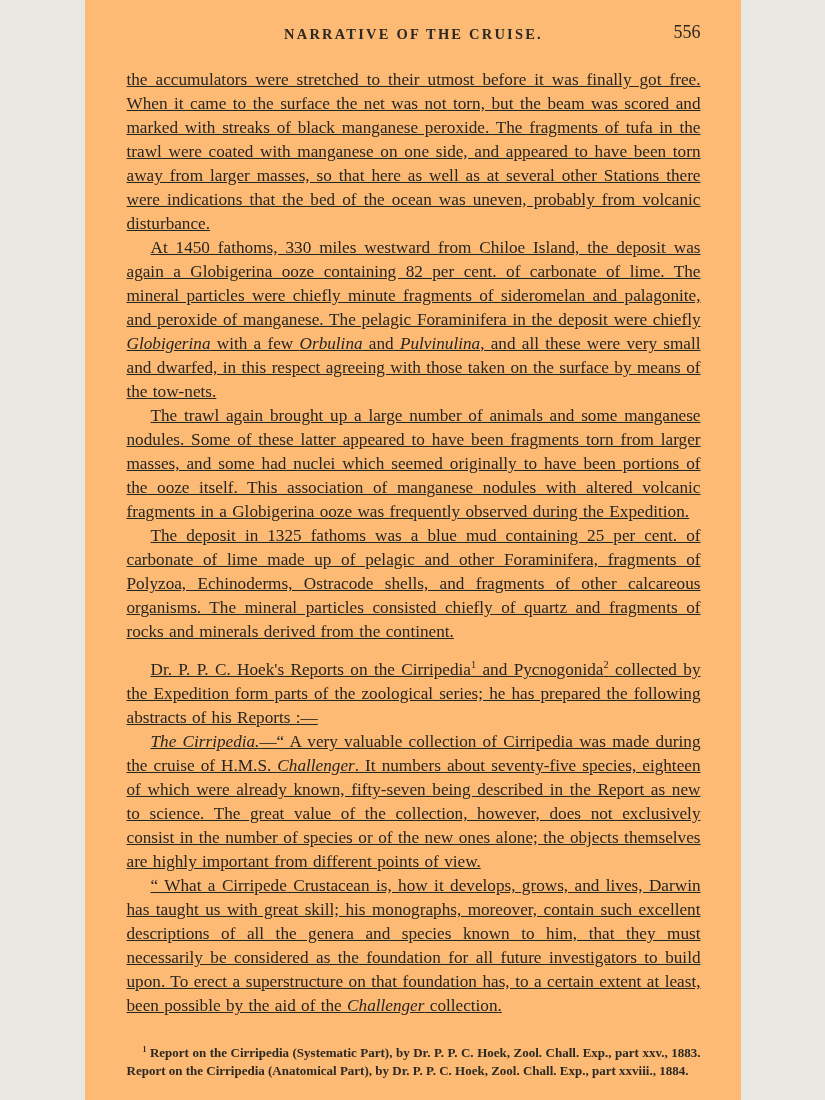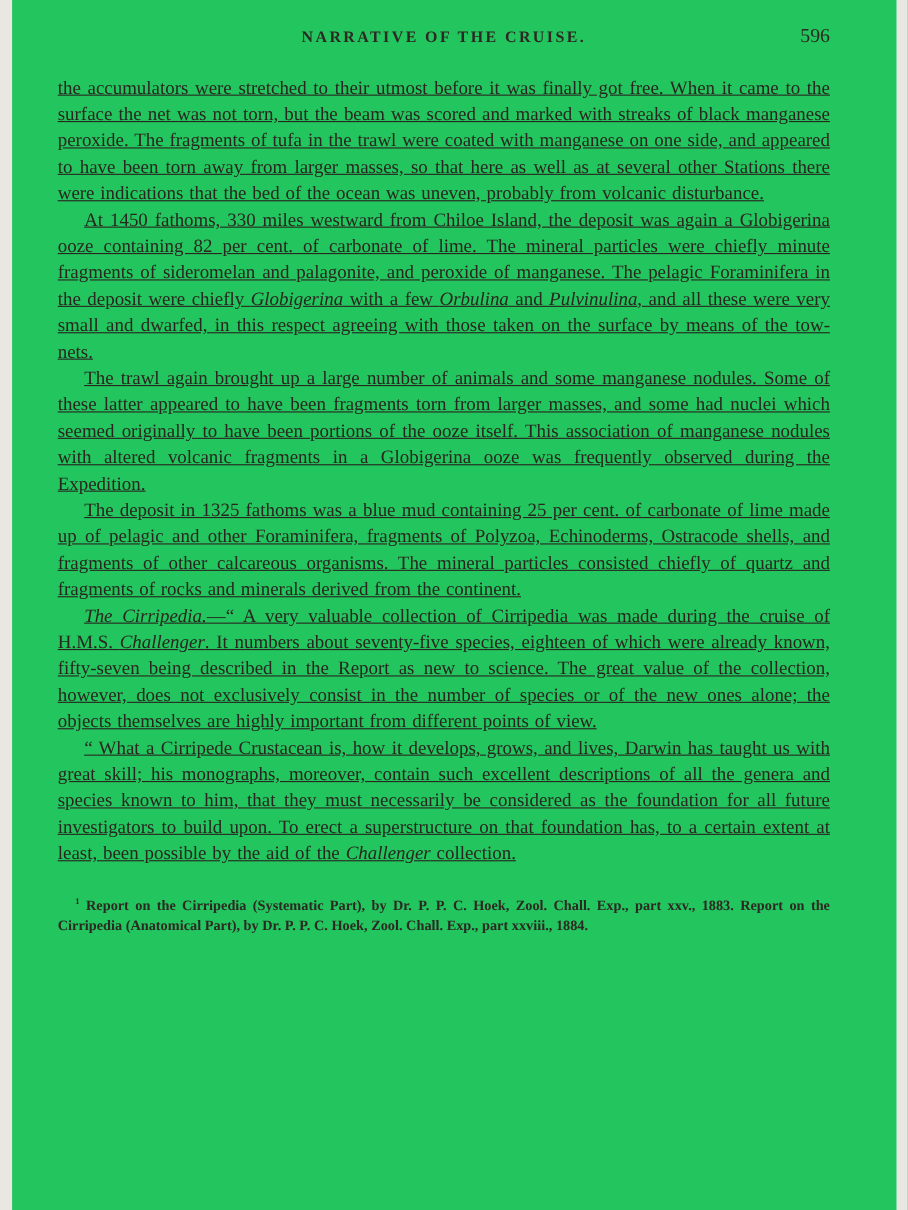--- a/index.html
+++ b/index.html
@@ -2,26 +2,26 @@
 <html><head>
 <meta charset="utf-8">
 <style>
   html, body {
     margin: 0;
     padding: 0;
     background: #e9e7e2;
   }
   .page {
     position: relative;
-    width: 804px;
+    width: 656px;
     height: 1100px;
     margin: 0 auto;
-    background: #22c55e;
+    background: #fdba74;
     box-sizing: border-box;
-    padding: 20px 60px 0 42px;
+    padding: 20px 40px 0 42px;
     font-family: "Liberation Serif", serif;
     color: #29251f;
     overflow: hidden;
   }
   .running-head {
     position: relative;
     height: 34px;
     margin-bottom: 14px;
   }
   .running-title {
@@ -73,28 +73,29 @@
     margin: 0;
     text-indent: 16px;
   }
 </style>
 </head>
 <body>
 
 <div class="page">
   <div class="running-head">
     <div class="running-title">NARRATIVE OF THE CRUISE.</div>
-    <div class="page-number">596</div>
+    <div class="page-number">556</div>
   </div>
 
   <div class="body-text">
       <p class="para"><span>the accumulators were stretched to their utmost before it was finally got free.  When it came to the surface the net was not torn, but the beam was scored and marked with streaks of black manganese peroxide.  The fragments of tufa in the trawl were coated with manganese on one side, and appeared to have been torn away from larger masses, so that here as well as at several other Stations there were indications that the bed of the ocean was uneven, probably from volcanic disturbance.</span></p>
       <p class="para indent"><span>At 1450 fathoms, 330 miles westward from Chiloe Island, the deposit was again a Globigerina ooze containing 82 per cent. of carbonate of lime.  The mineral particles were chiefly minute fragments of sideromelan and palagonite, and peroxide of manganese.  The pelagic Foraminifera in the deposit were chiefly </span><i>Globigerina</i><span> with a few </span><i>Orbulina</i><span> and </span><i>Pulvinulina</i><span>, and all these were very small and dwarfed, in this respect agreeing with those taken on the surface by means of the tow-nets.</span></p>
       <p class="para indent"><span>The trawl again brought up a large number of animals and some manganese nodules.  Some of these latter appeared to have been fragments torn from larger masses, and some had nuclei which seemed originally to have been portions of the ooze itself.  This association of manganese nodules with altered volcanic fragments in a Globigerina ooze was frequently observed during the Expedition.</span></p>
       <p class="para indent"><span>The deposit in 1325 fathoms was a blue mud containing 25 per cent. of carbonate of lime made up of pelagic and other Foraminifera, fragments of Polyzoa, Echinoderms, Ostracode shells, and fragments of other calcareous organisms.  The mineral particles consisted chiefly of quartz and fragments of rocks and minerals derived from the continent.</span></p>
+      <p class="para indent space-before"><span>Dr. P. P. C. Hoek's Reports on the Cirripedia</span><sup>1</sup><span> and Pycnogonida</span><sup>2</sup><span> collected by the Expedition form parts of the zoological series; he has prepared the following abstracts of his Reports :—</span></p>
       <p class="para indent"><i>The Cirripedia.</i><span>—“ A very valuable collection of Cirripedia was made during the cruise of H.M.S. </span><i>Challenger</i><span>.  It numbers about seventy-five species, eighteen of which were already known, fifty-seven being described in the Report as new to science.  The great value of the collection, however, does not exclusively consist in the number of species or of the new ones alone; the objects themselves are highly important from different points of view.</span></p>
       <p class="para indent"><span>“ What a Cirripede Crustacean is, how it develops, grows, and lives, Darwin has taught us with great skill; his monographs, moreover, contain such excellent descriptions of all the genera and species known to him, that they must necessarily be considered as the foundation for all future investigators to build upon.  To erect a superstructure on that foundation has, to a certain extent at least, been possible by the aid of the </span><i>Challenger</i><span> collection.</span></p>
     </div>
 
   <div class="footnotes">
       <p class="footnote"><sup>1</sup><span> Report on the Cirripedia (Systematic Part), by Dr. P. P. C. Hoek, Zool. Chall. Exp., part xxv., 1883.  Report on the Cirripedia (Anatomical Part), by Dr. P. P. C. Hoek, Zool. Chall. Exp., part xxviii., 1884.</span></p>
     </div>
 </div>
 
 </body></html>

